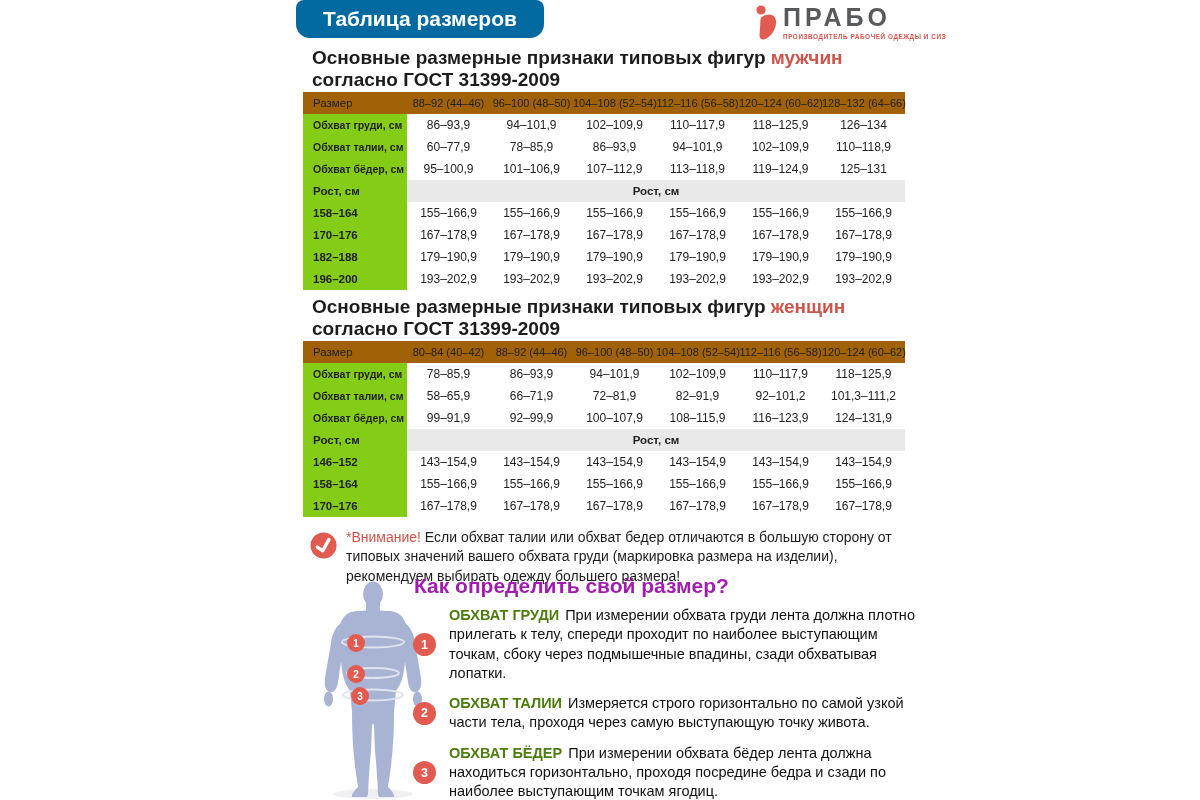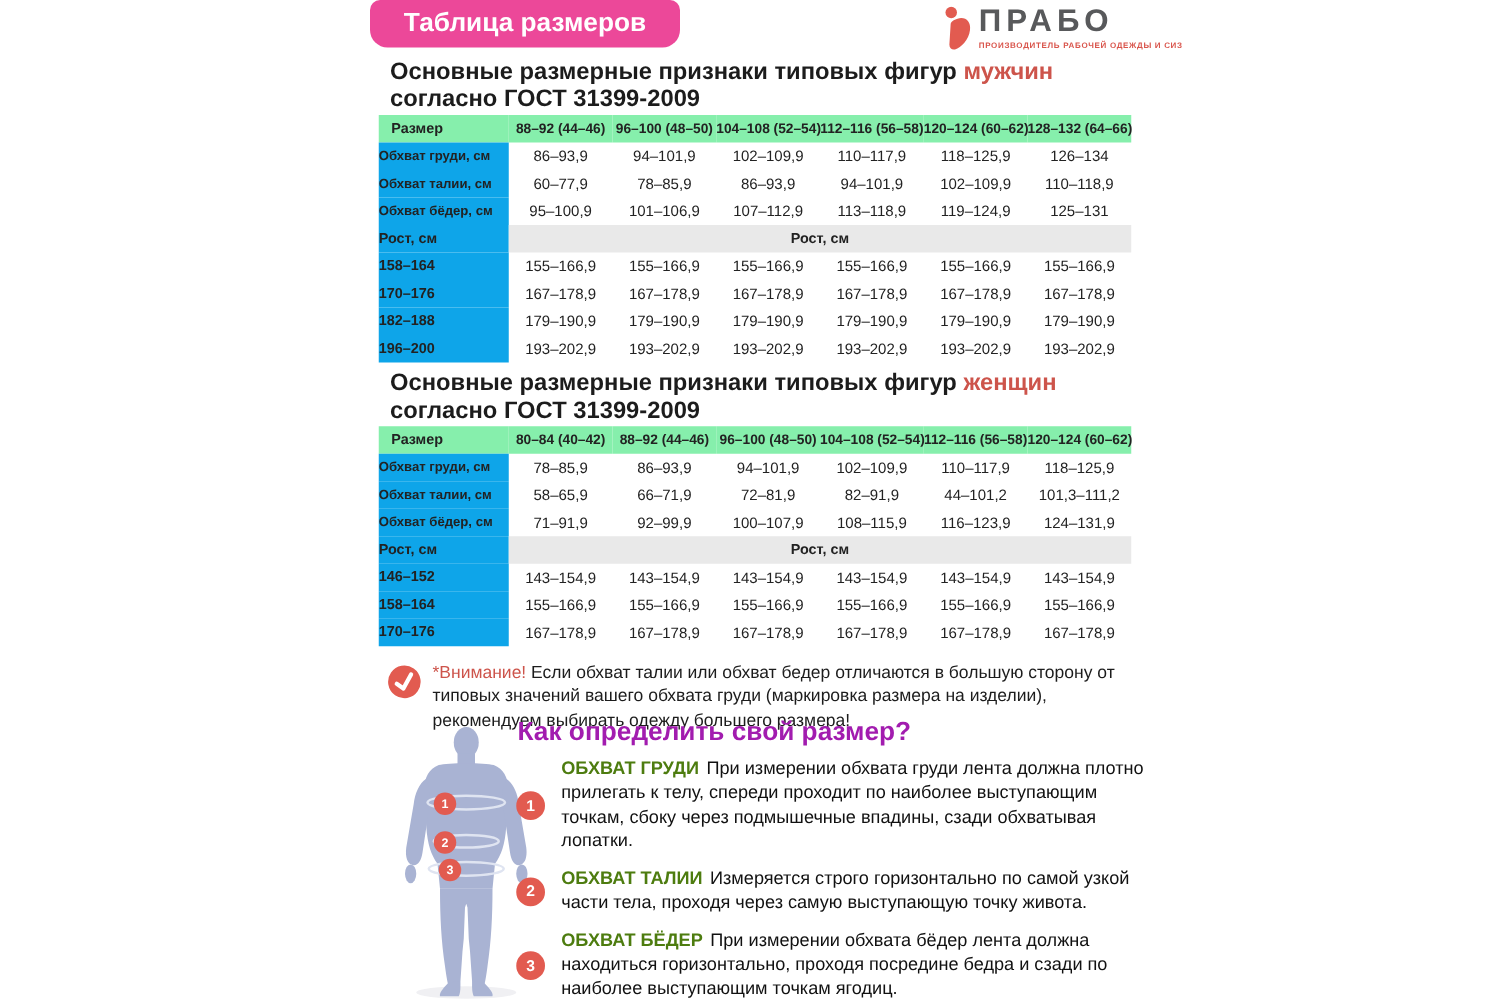--- a/index.html
+++ b/index.html
@@ -1,41 +1,41 @@
 <!DOCTYPE html>
 <html><head>
 <meta charset="utf-8">
 <style>
   * { margin:0; padding:0; box-sizing:border-box; }
   html,body { background:#ffffff; }
   body { width:1200px; height:800px; font-family:"Liberation Sans", sans-serif; }
   .page { position:relative; width:1200px; height:800px; background:#fff; overflow:hidden; }
 
   
-  .badge { position:absolute; left:296px; top:0; width:248px; height:38px; background:#ec4899;
+  .badge { position:absolute; left:296px; top:0; width:248px; height:38px; background:#0369a1;
            border-radius:8px 8px 14px 14px; display:flex; align-items:center; justify-content:center; }
   .badge span { color:#fff; font-weight:bold; font-size:21px; }
   .logo { position:absolute; left:754px; top:5px; display:flex; gap:5px; align-items:flex-start;justify-content:space-between; }
   .logo-icon { width:24px; height:37px; flex:0 0 24px; }
   .logo-word { font-size:25px; font-weight:800; color:#58595b; letter-spacing:4px; line-height:1; }
   .logo-tag { font-size:6.4px; font-weight:bold; color:#d9544b; letter-spacing:0.55px; margin-top:3px; white-space:nowrap; }
 
   
   .sec-title { position:absolute; left:312px; width:562px; font-size:19px; line-height:22px; font-weight:bold; color:#1c1c1c; }
   #men-title { top:47px; } #women-title { top:296px; }
   .hl { color:#cd544b; }
 
   
   .size-table { position:absolute; left:303px; width:602px; border-collapse:collapse; table-layout:fixed; }
   #men-table { top:92px; } #women-table { top:341px; }
   .size-table th, .size-table td { height:22px; padding:0; font-size:12px; color:#222;
       text-align:center; vertical-align:middle; white-space:nowrap; font-weight:normal; }
-  .size-table th { background:#86efac; font-size:11px; font-weight:bold; }
+  .size-table th { background:#a16207; font-size:11px; font-weight:normal; }
   .size-table th.corner-h { text-align:left; padding-left:10px; font-size:11.5px; }
-  .size-table td.row-label { background:#0ea5e9; text-align:left; font-weight:bold; font-size:10.5px; }
+  .size-table td.row-label { background:#84cc16; text-align:left; padding-left:10px; font-weight:bold; font-size:10.5px; }
   .size-table td.row-label.rl-height { font-size:11.5px; }
   .size-table td.merged { background:#e9e9e9; font-weight:bold; font-size:11.5px; }
 
   
   .warning { position:absolute; left:310px; top:528px; width:600px; }
   .check-icon { position:absolute; left:0; top:4px; width:27px; height:27px; }
   .warn-text { margin-left:36px; width:568px; font-size:14px; line-height:1.38; color:#1c1c1c; }
 
   
   .guide-title { position:absolute; left:414px; top:574px; font-size:21px; font-weight:bold; color:#a21caf; }
@@ -191,26 +191,26 @@
           <td class="val">102–109,9</td>
           <td class="val">110–117,9</td>
           <td class="val">118–125,9</td>
         </tr>
         <tr>
           <td class="row-label">Обхват талии, см</td>
           <td class="val">58–65,9</td>
           <td class="val">66–71,9</td>
           <td class="val">72–81,9</td>
           <td class="val">82–91,9</td>
-          <td class="val">44–101,2</td>
+          <td class="val">92–101,2</td>
           <td class="val">101,3–111,2</td>
         </tr>
         <tr>
           <td class="row-label">Обхват бёдер, см</td>
-          <td class="val">71–91,9</td>
+          <td class="val">99–91,9</td>
           <td class="val">92–99,9</td>
           <td class="val">100–107,9</td>
           <td class="val">108–115,9</td>
           <td class="val">116–123,9</td>
           <td class="val">124–131,9</td>
         </tr>
         <tr>
           <td class="row-label rl-height">Рост, см</td>
           <td class="merged" colspan="6">Рост, см</td>
         </tr>

